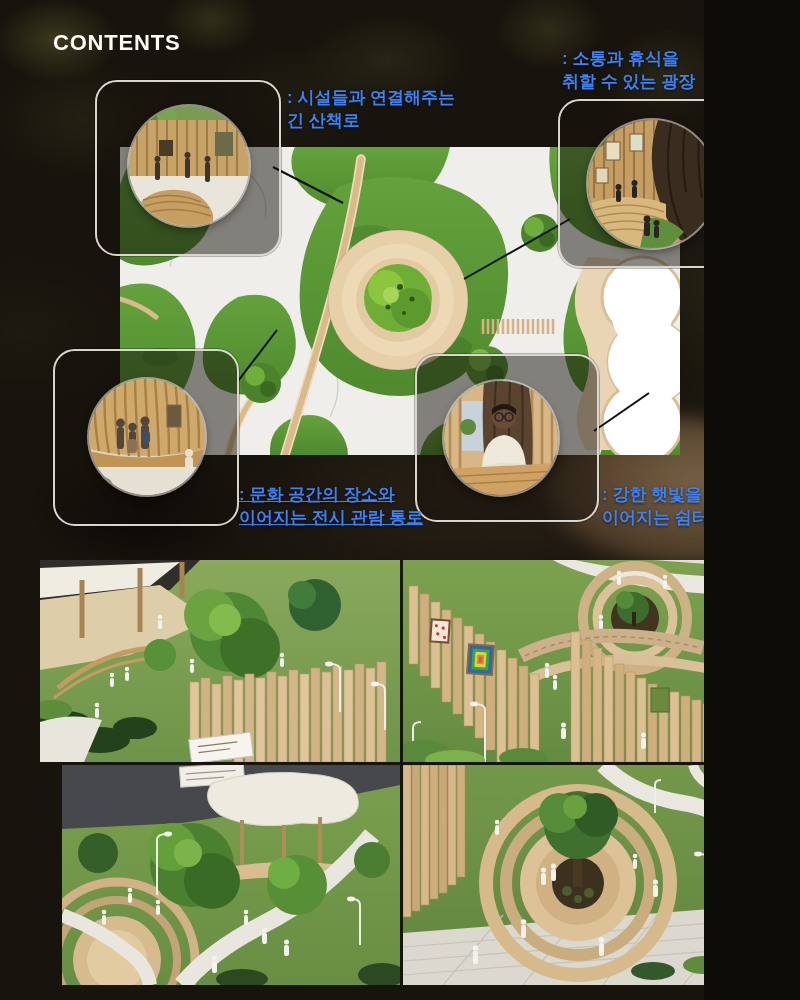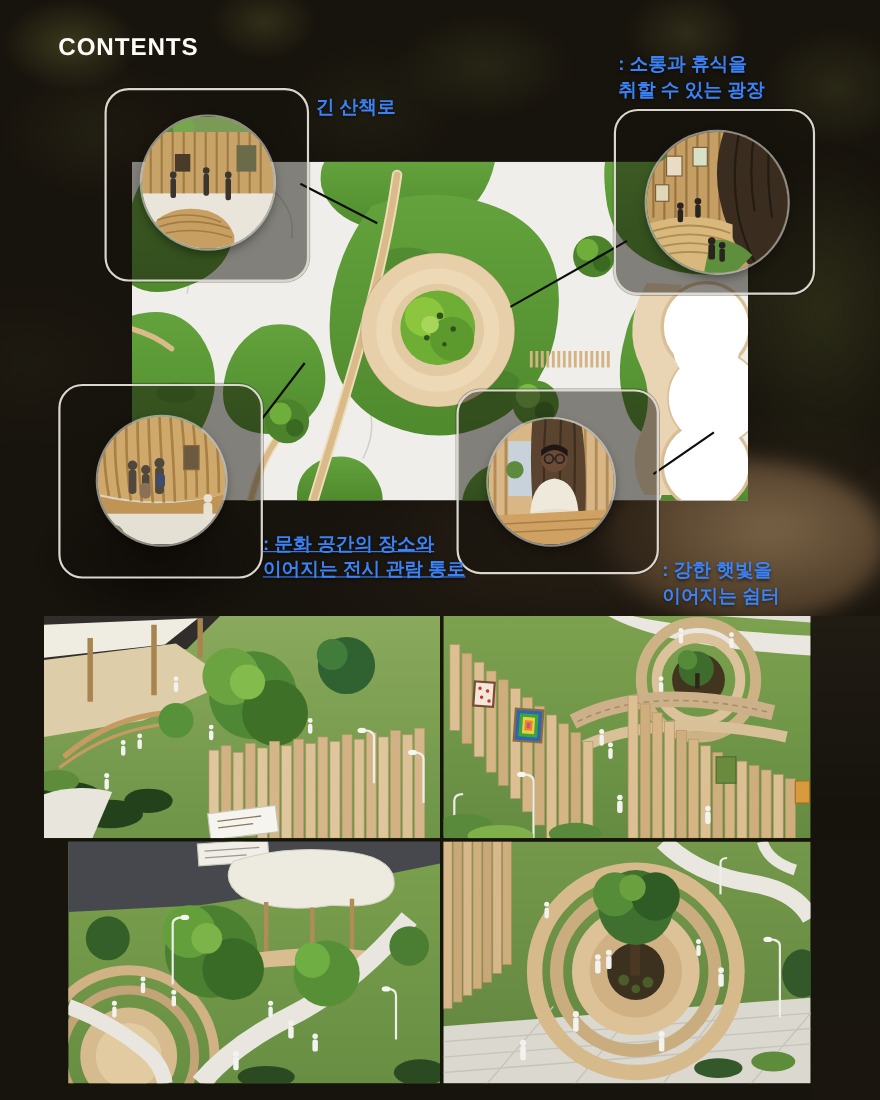--- a/index.html
+++ b/index.html
@@ -1,16 +1,16 @@
 <!DOCTYPE html>
 <html><head>
 <meta charset="utf-8">
 <style>
   html,body{margin:0;padding:0;background:#0e0c08;}
-  .board{position:relative;width:800px;height:1000px;overflow:hidden;
+  .board{position:relative;width:704px;height:1000px;overflow:hidden;
     background-color:#17130d;font-family:"Liberation Sans","DejaVu Sans",sans-serif;}
   
   .bg-texture{position:absolute;inset:0;
     background:
       radial-gradient(90px 60px at 8% 4%, rgba(96,94,44,.50), transparent 70%),
       radial-gradient(70px 50px at 30% 2%, rgba(76,76,38,.48), transparent 70%),
       radial-gradient(120px 70px at 55% 6%, rgba(58,60,30,.45), transparent 70%),
       radial-gradient(80px 60px at 78% 3%, rgba(80,78,40,.42), transparent 70%),
       radial-gradient(100px 80px at 95% 8%, rgba(64,64,32,.45), transparent 70%),
       radial-gradient(140px 90px at 12% 12%, rgba(54,52,28,.40), transparent 70%),
@@ -49,21 +49,21 @@
   .pc-a{left:32px;top:24px;width:120px;height:120px;}
   .pc-b{left:28px;top:19px;width:128px;height:128px;}
   .pc-c{left:34px;top:28px;width:116px;height:116px;}
   .pc-d{left:27px;top:25px;width:114px;height:114px;}
   
   .note{position:absolute;color:#3b82f6;font-size:17px;font-weight:600;line-height:23px;
     text-shadow:0 1px 3px rgba(0,0,0,.6);white-space:nowrap;}
   .note-a{left:287px;top:86px;}
   .note-b{left:562px;top:47px;}
   .note-c{left:239px;top:483px;text-decoration:underline;}
-  .note-d{left:602px;top:483px;margin-top:24px;}
+  .note-d{left:602px;top:483px;}
   
   .photo{position:absolute;overflow:hidden;background:#243018;}
   .photo svg{display:block;width:100%;height:100%;}
   .ph-1{left:40px;top:560px;width:360px;height:202px;}
   .ph-2{left:403px;top:560px;width:334px;height:202px;}
   .ph-3{left:62px;top:765px;width:338px;height:220px;}
   .ph-4{left:403px;top:765px;width:334px;height:220px;}
 </style>
 </head>
 <body>
@@ -369,20 +369,21 @@
         <path d="M0,88 L114,82 L114,114 L0,114 Z" fill="#cfa162"></path>
         <g stroke="#aa7f44" stroke-width="1.4" fill="none">
             <path d="M0,96 L114,90"></path>
             <path d="M0,104 L114,98"></path>
           </g>
       </svg>
     </div>
   </div>
 
   <div class="note note-a">
+    <div>: 시설들과 연결해주는</div>
     <div>긴 산책로</div>
   </div>
   <div class="note note-b">
     <div>: 소통과 휴식을</div>
     <div>취할 수 있는 광장</div>
   </div>
   <div class="note note-c">
     <div>: 문화 공간의 장소와</div>
     <div>이어지는 전시 관람 통로</div>
   </div>

